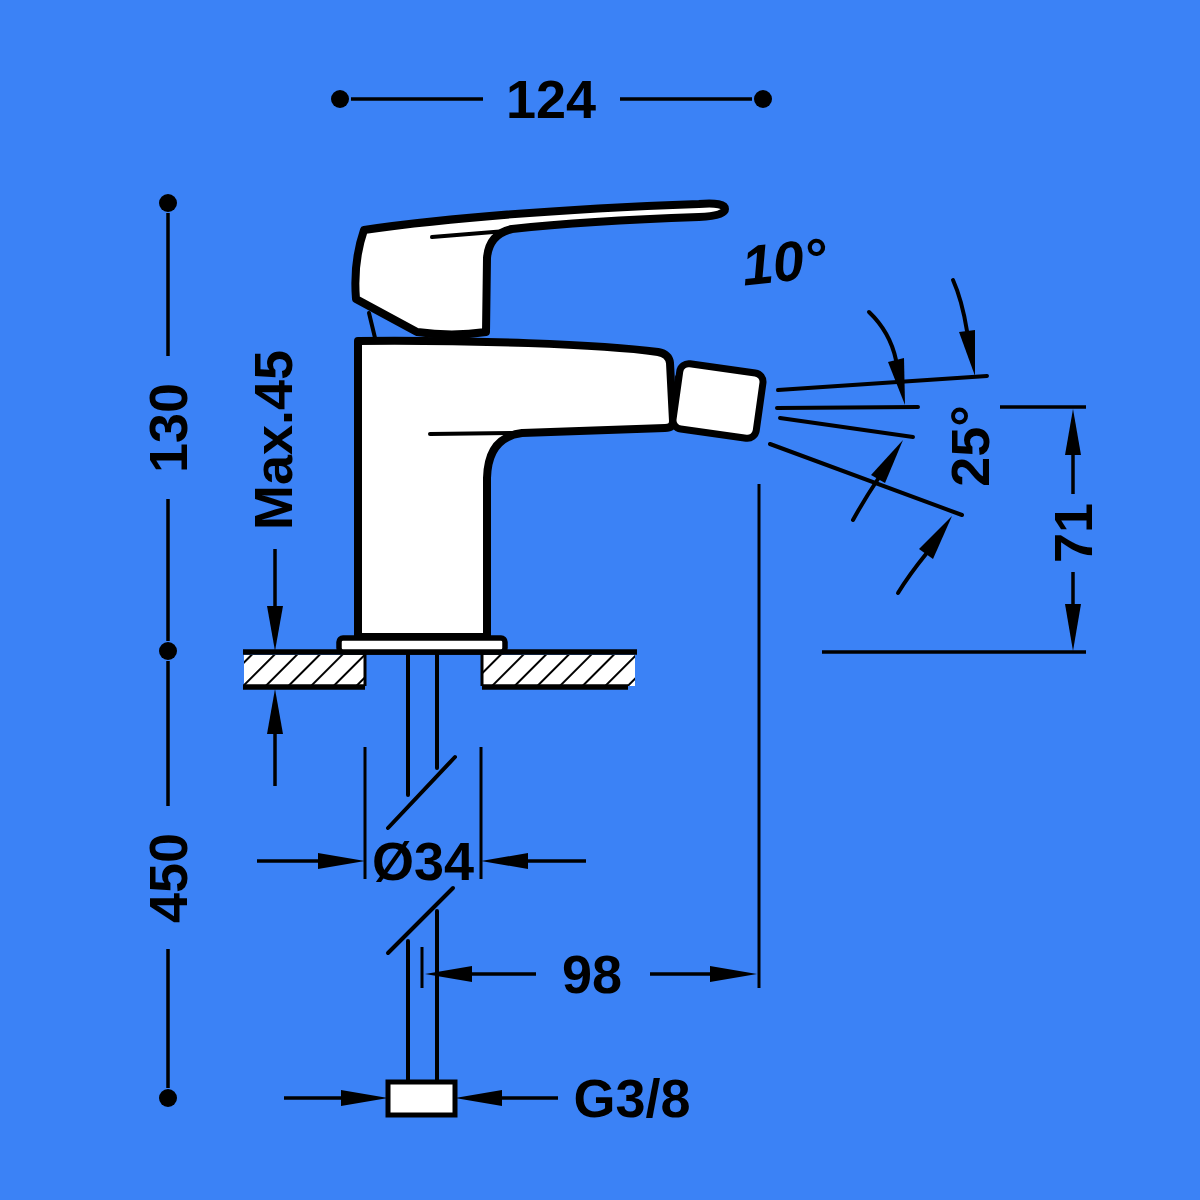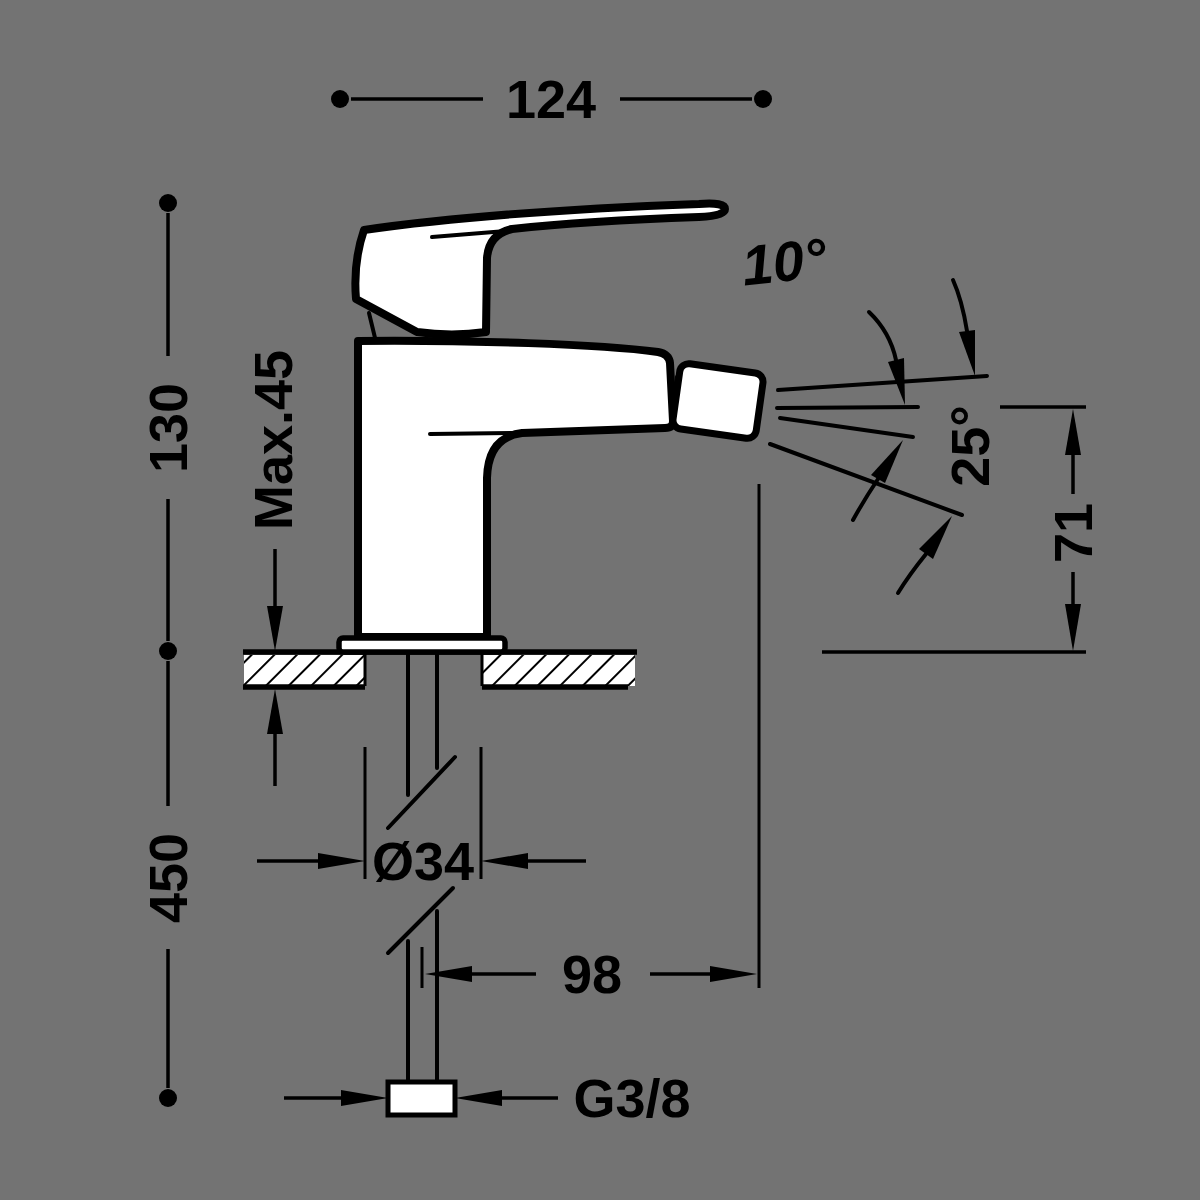--- a/index.html
+++ b/index.html
@@ -1,16 +1,16 @@
 <!DOCTYPE html>
 <html><head>
 <meta charset="utf-8">
 <style>
   html,body{margin:0;padding:0;background:#fff;}
-  .stage{width:1200px;height:1200px;position:relative;background:#737373;overflow:hidden;}
+  .stage{width:1200px;height:1200px;position:relative;background:#3b82f6;overflow:hidden;}
   svg{display:block;}
   text{font-family:"Liberation Sans",sans-serif;font-weight:700;fill:#000;}
   .dim-text{font-size:54px;}
   .angle-text{font-size:56px;font-style:italic;}
   .outline{stroke:#000;stroke-width:8;fill:#fff;stroke-linejoin:round;stroke-linecap:round;}
   .thin4{stroke:#000;stroke-width:4;fill:none;stroke-linecap:round;}
   .dim{stroke:#000;stroke-width:3.5;fill:none;stroke-linecap:butt;}
   .ext{stroke:#000;stroke-width:3;fill:none;}
   .deckline{stroke:#000;stroke-width:5.5;fill:none;}
   .arrow{fill:#000;stroke:none;}

